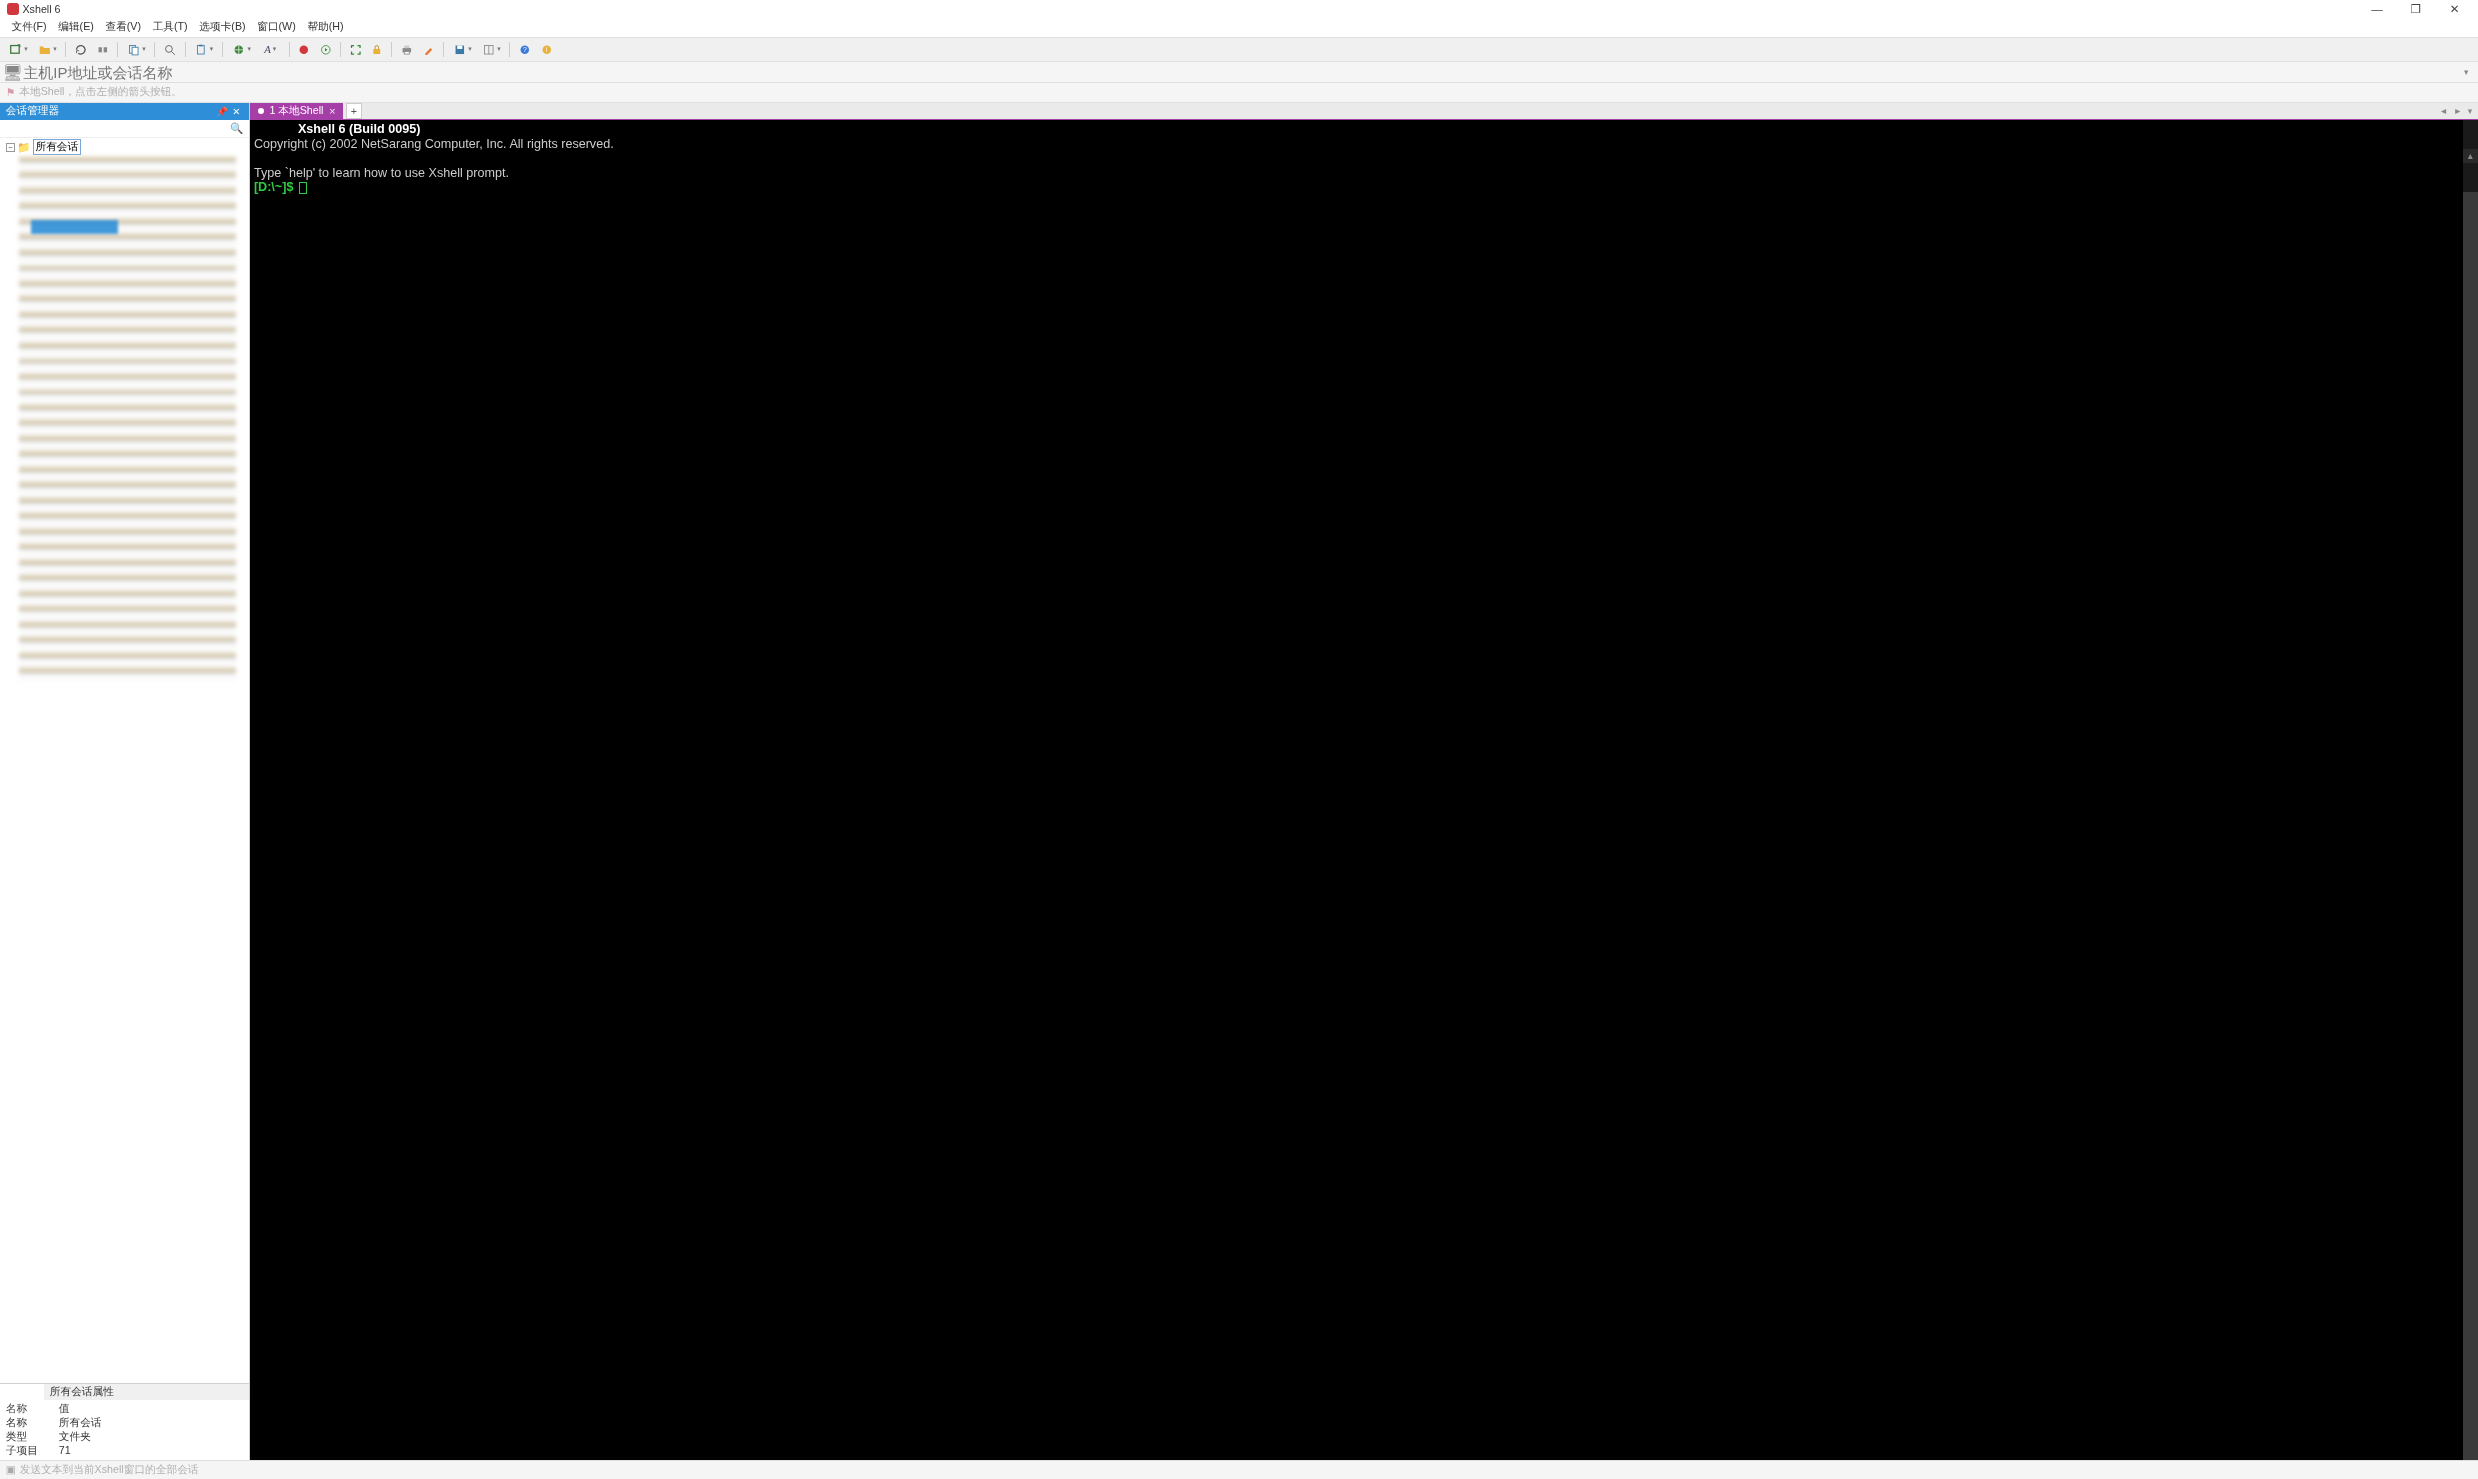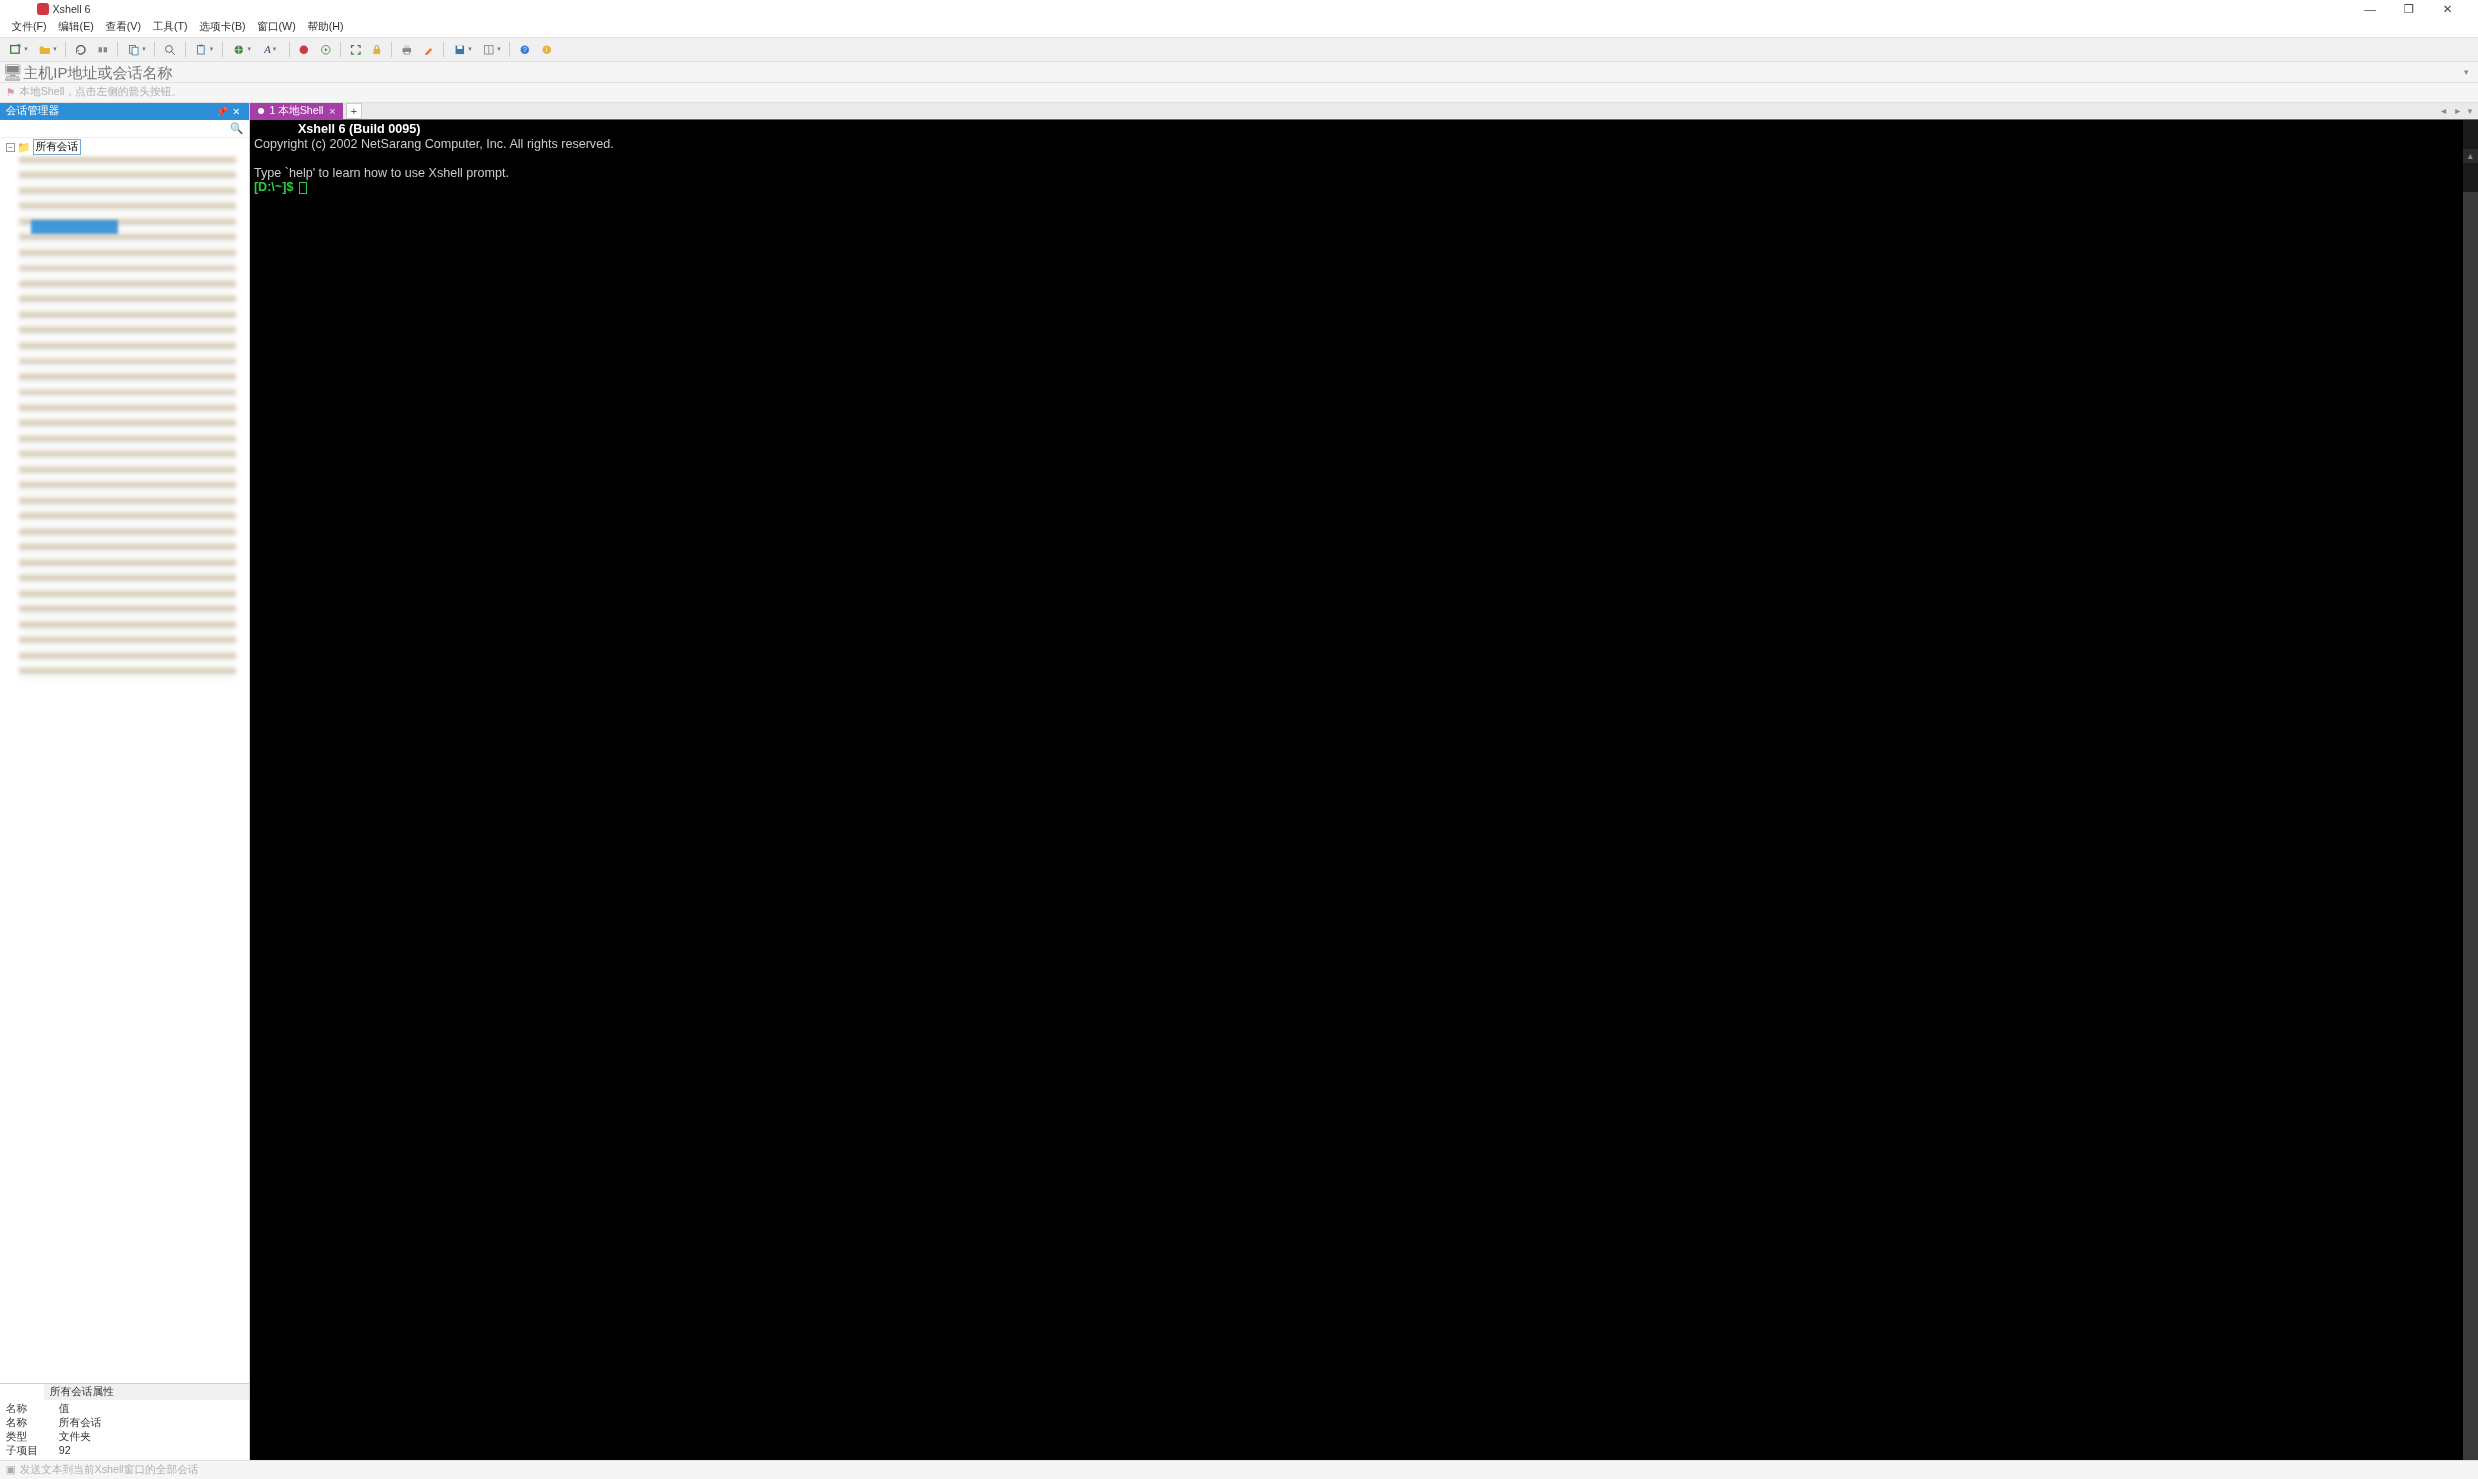--- a/index.html
+++ b/index.html
@@ -1,20 +1,20 @@
 <!DOCTYPE html>
 <html><head>
 <meta charset="utf-8">
 <style>
 * { margin: 0; padding: 0; box-sizing: border-box; font-family: "Microsoft YaHei", "Segoe UI", Tahoma, sans-serif; }
 html, body { width: 100%; height: 100%; overflow: hidden; background: #fff; }
 .window { width: 100%; height: 100%; display: flex; flex-direction: column; }
 
 
-.title-bar { height: 17.5px; display: flex; align-items: center; padding: 0 14px; background: #fff; font-size: 10.7px; color: #333; margin-left: 23px; }
+.title-bar { height: 17.5px; display: flex; align-items: center; padding: 0 7px; background: #fff; font-size: 10.7px; color: #333; }
 .title-bar .app-icon { width: 11.6px; height: 11.6px; background:#d0383e; border-radius: 2.9px; margin-right: 3.9px; display:inline-block; }
 .title-bar .title { flex: 1; }
 .title-bar .win-btns { display: flex; gap: 17.5px; margin-right: 5.8px; }
 .title-bar .win-btn { width: 21.3px; height: 13.6px; display: flex; align-items: center; justify-content: center; color: #444; cursor:pointer; font-size:11.6px; }
 
 
 .menu-bar { height: 19.4px; display: flex; align-items: center; padding: 0 5.8px; font-size: 10.7px; color: #333; background: #fff; }
 .menu-bar .menu-item { padding: 1px 5.8px; cursor: pointer; }
 
 
@@ -278,21 +278,21 @@
       <div class="props-panel">
         <div class="props-title">所有会话属性</div>
         <div class="props-grid">
           <div class="hdr">名称</div>
           <div class="hdr">值</div>
           <div>名称</div>
           <div>所有会话</div>
           <div>类型</div>
           <div>文件夹</div>
           <div>子项目</div>
-          <div>92</div>
+          <div>71</div>
         </div>
       </div>
     </div>
 
     <div class="term-area">
       <div class="tab-strip">
         <div class="tab">
           <span class="dot"></span>
           <span>1 本地Shell</span>
           <span class="tab-close">×</span>

